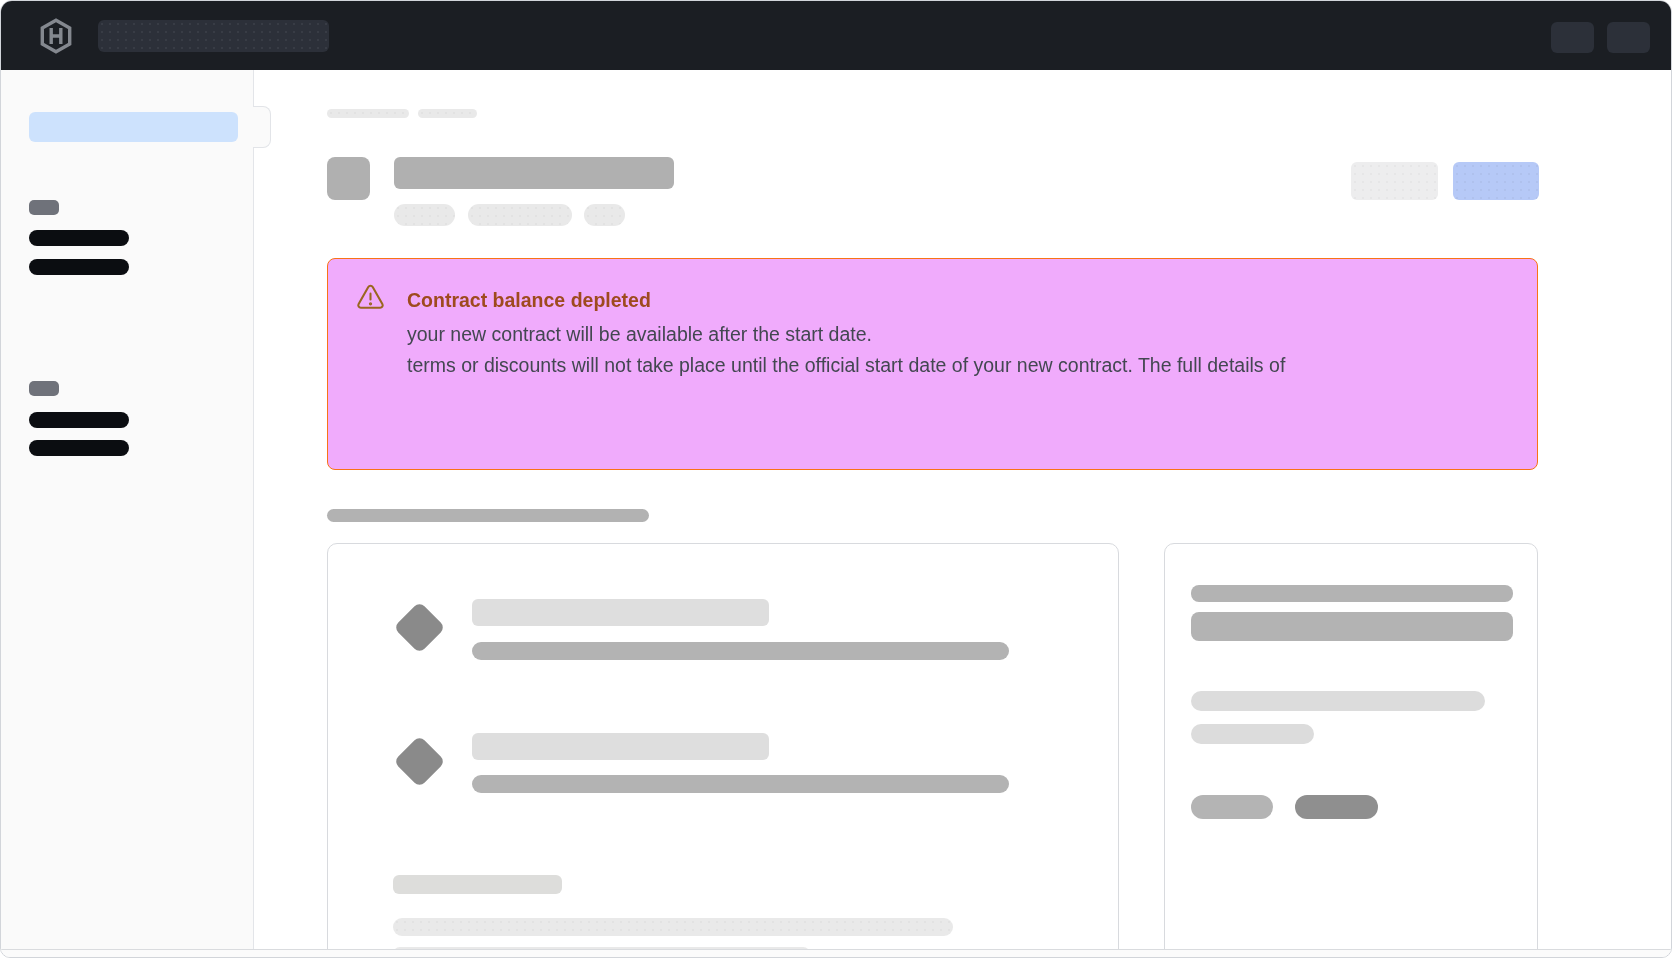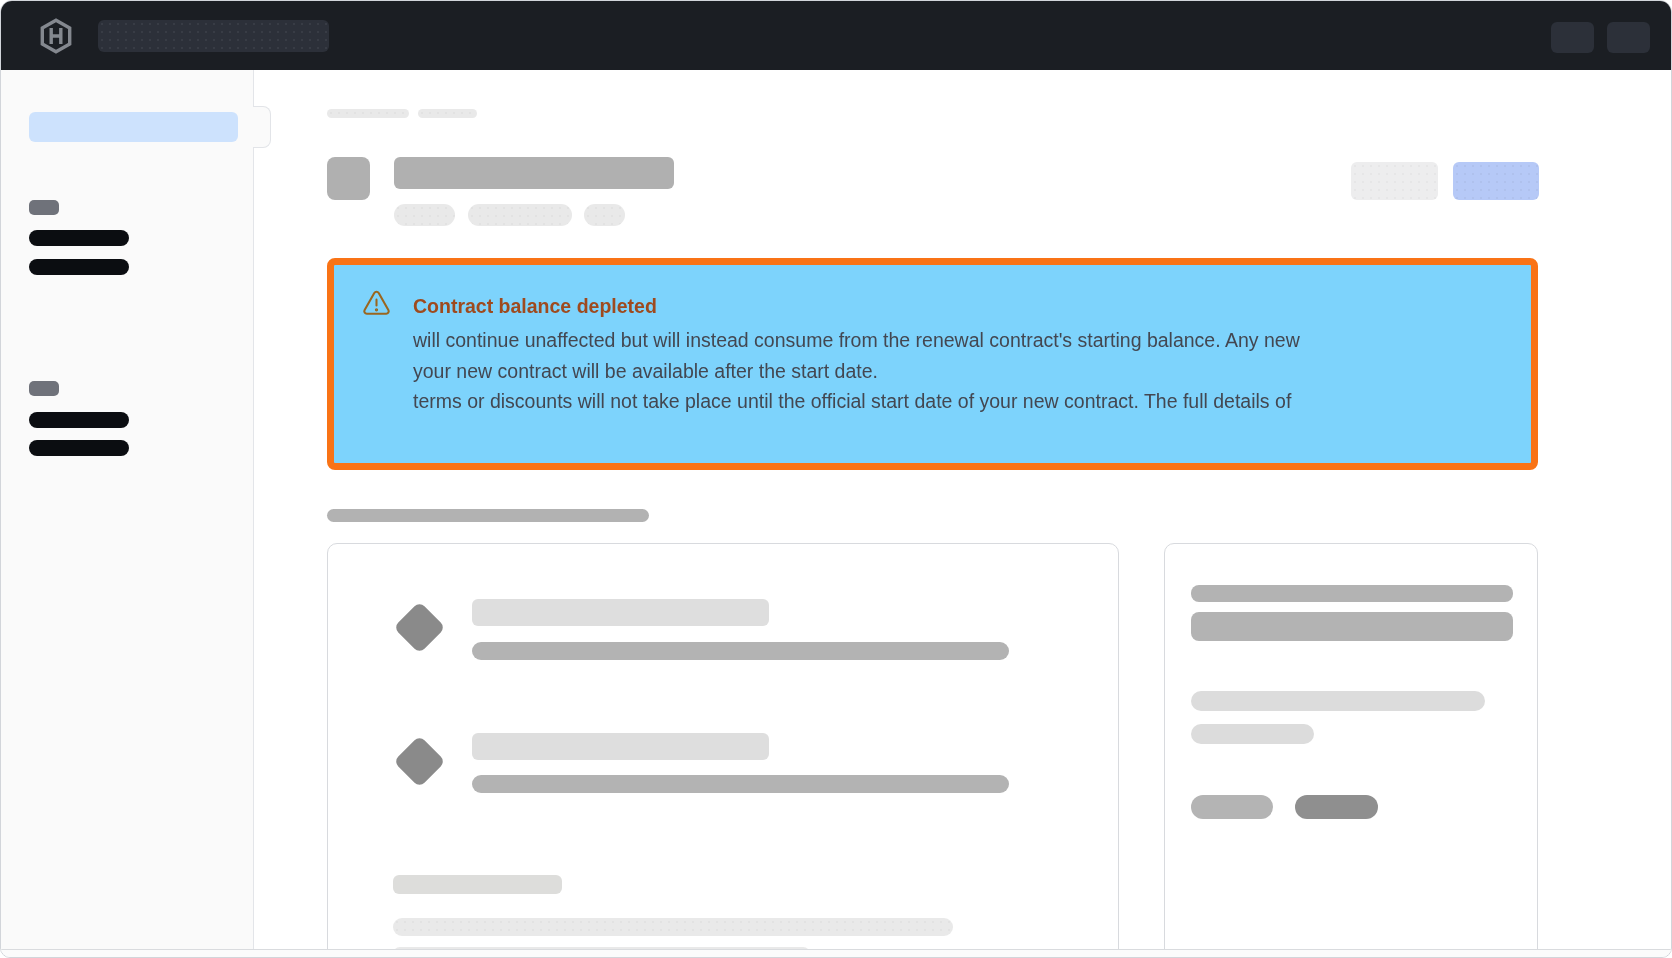--- a/index.html
+++ b/index.html
@@ -58,21 +58,21 @@
   }
   .btn-primary {
     position:absolute; left:1452px; top:161px; width:86px; height:38px;
     background:#b6c9f7; border-radius:6px; border:none; cursor:pointer;
     background-image:radial-gradient(rgba(0,0,0,0.04) 1.2px, transparent 1.3px); background-size:8px 8px;
   }
 
   
   .alert {
     position:absolute; left:326px; top:257px; width:1211px; height:212px;
-    background:#7dd3fc; border:7px solid #f97316; border-radius:8px;
+    background:#f0abfc; border:1px solid #f97316; border-radius:8px;
   }
   .alert-icon { position:absolute; left:27px; top:23px; }
   .alert-title {
     position:absolute; left:79px; top:30px;
     font-size:19.5px; font-weight:700; color:#9e4a1e; white-space:nowrap;
   }
   .alert-body {
     position:absolute; left:79px; top:60px;
     font-size:19.5px; line-height:30.5px; color:#434751;
   }
@@ -142,21 +142,20 @@
     <div class="alert">
       <span class="alert-icon">
         <svg width="31" height="31" viewBox="0 0 24 24" fill="none" stroke="#9a661f" stroke-width="1.6" stroke-linejoin="round" stroke-linecap="round">
           <path d="M10.29 3.86 L2.82 17.0 a2 2 0 0 0 1.71 3 h14.94 a2 2 0 0 0 1.71 -3 L13.71 3.86 a2 2 0 0 0 -3.42 0 Z"></path>
           <line x1="12" y1="9" x2="12" y2="13.6"></line>
           <circle cx="12" cy="16.9" r="0.45" fill="#9a661f"></circle>
         </svg>
       </span>
       <div class="alert-title">Contract balance depleted</div>
       <div class="alert-body">
-        <div>will continue unaffected but will instead consume from the renewal contract's starting balance. Any new</div>
         <div>your new contract will be available after the start date.</div>
         <div>terms or discounts will not take place until the official start date of your new contract. The full details of</div>
       </div>
     </div>
 
     <div class="section-bar"></div>
 
     <div class="card card-left">
       <div class="diamond" style="left:73px; top:65px;"></div>
       <div class="bar sk-dim" style="left:144px; top:55px;  width:297px; height:27px; border-radius:6px;"></div>

